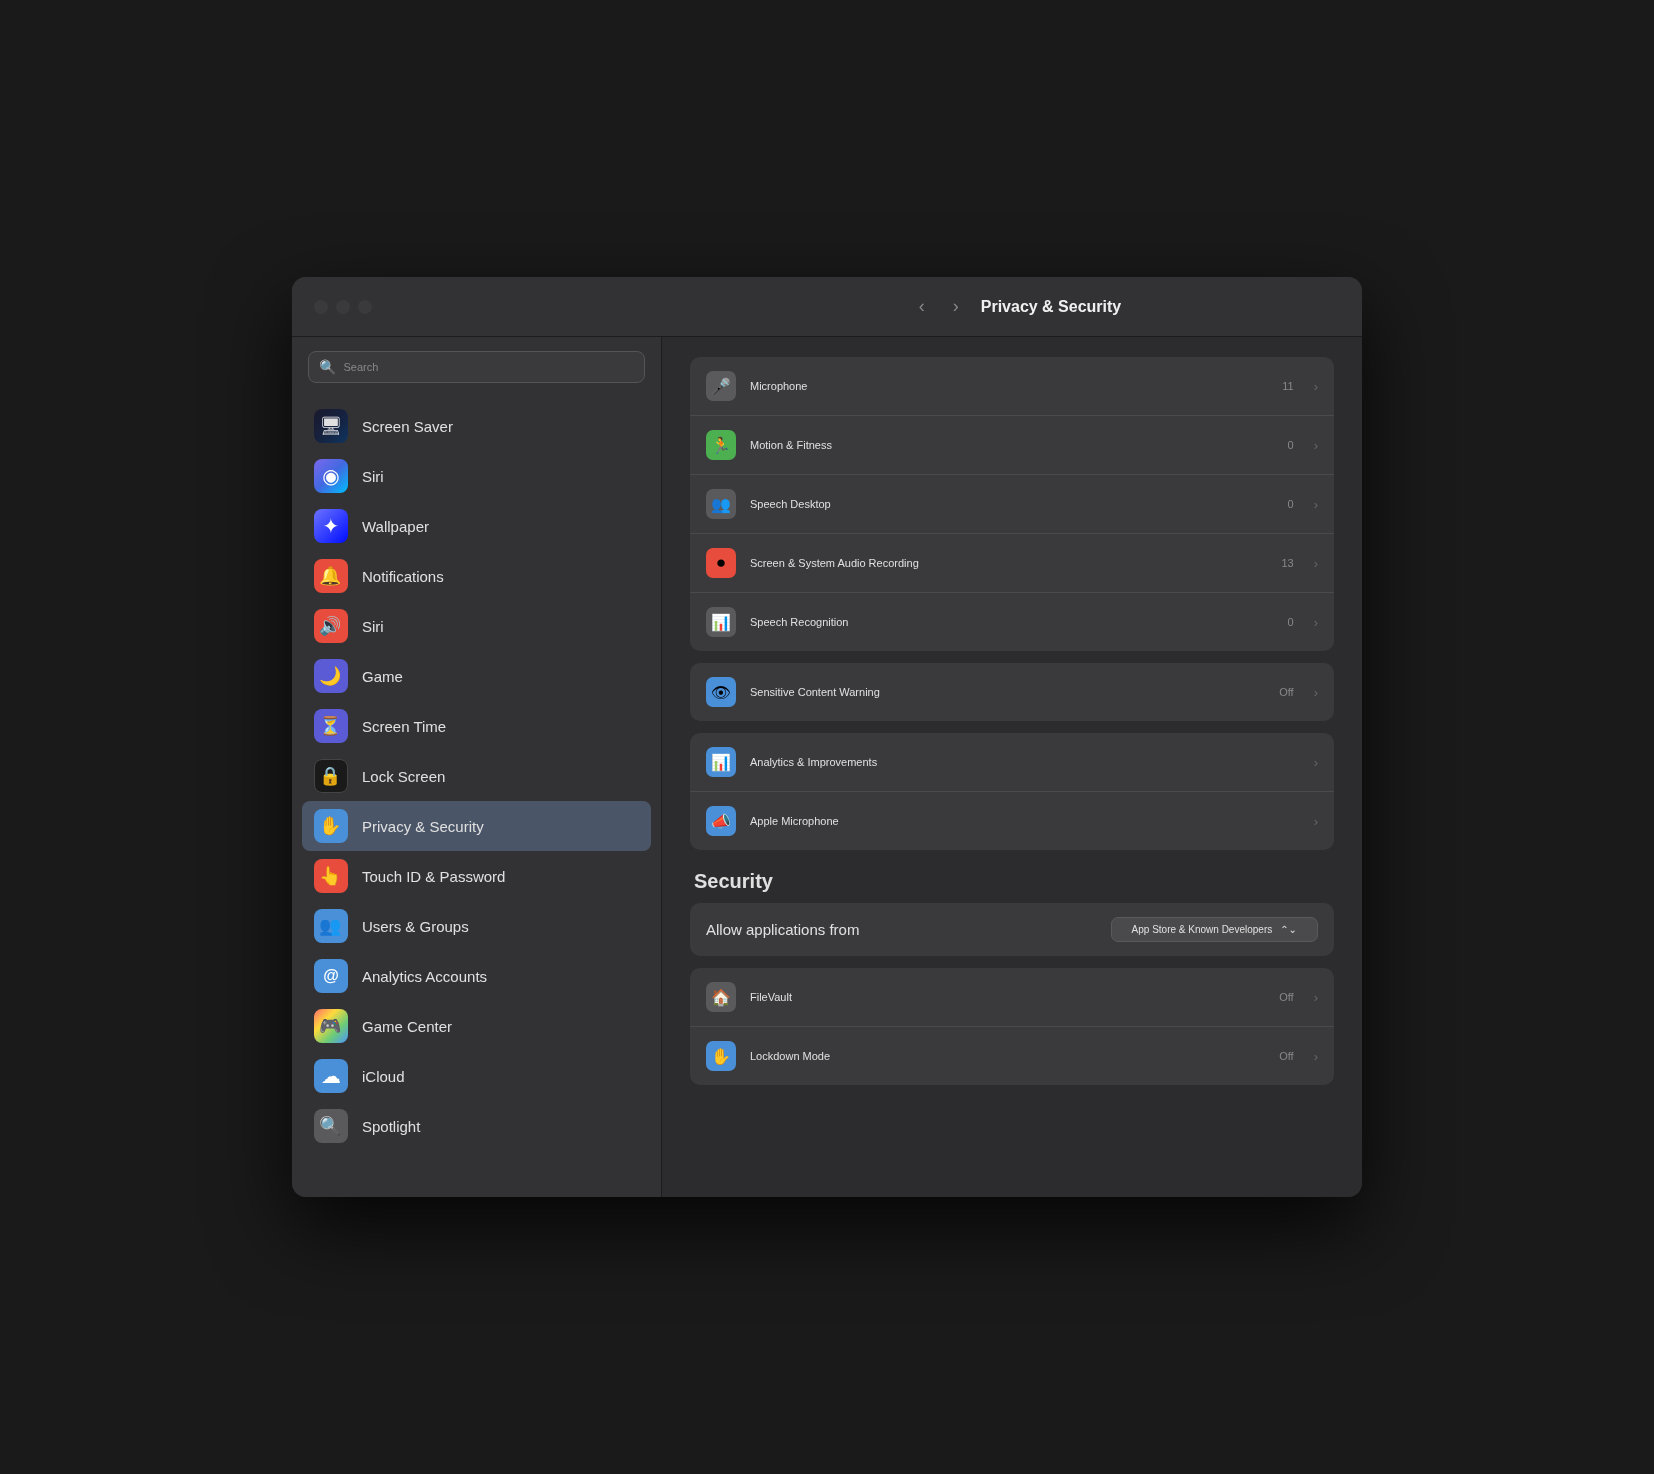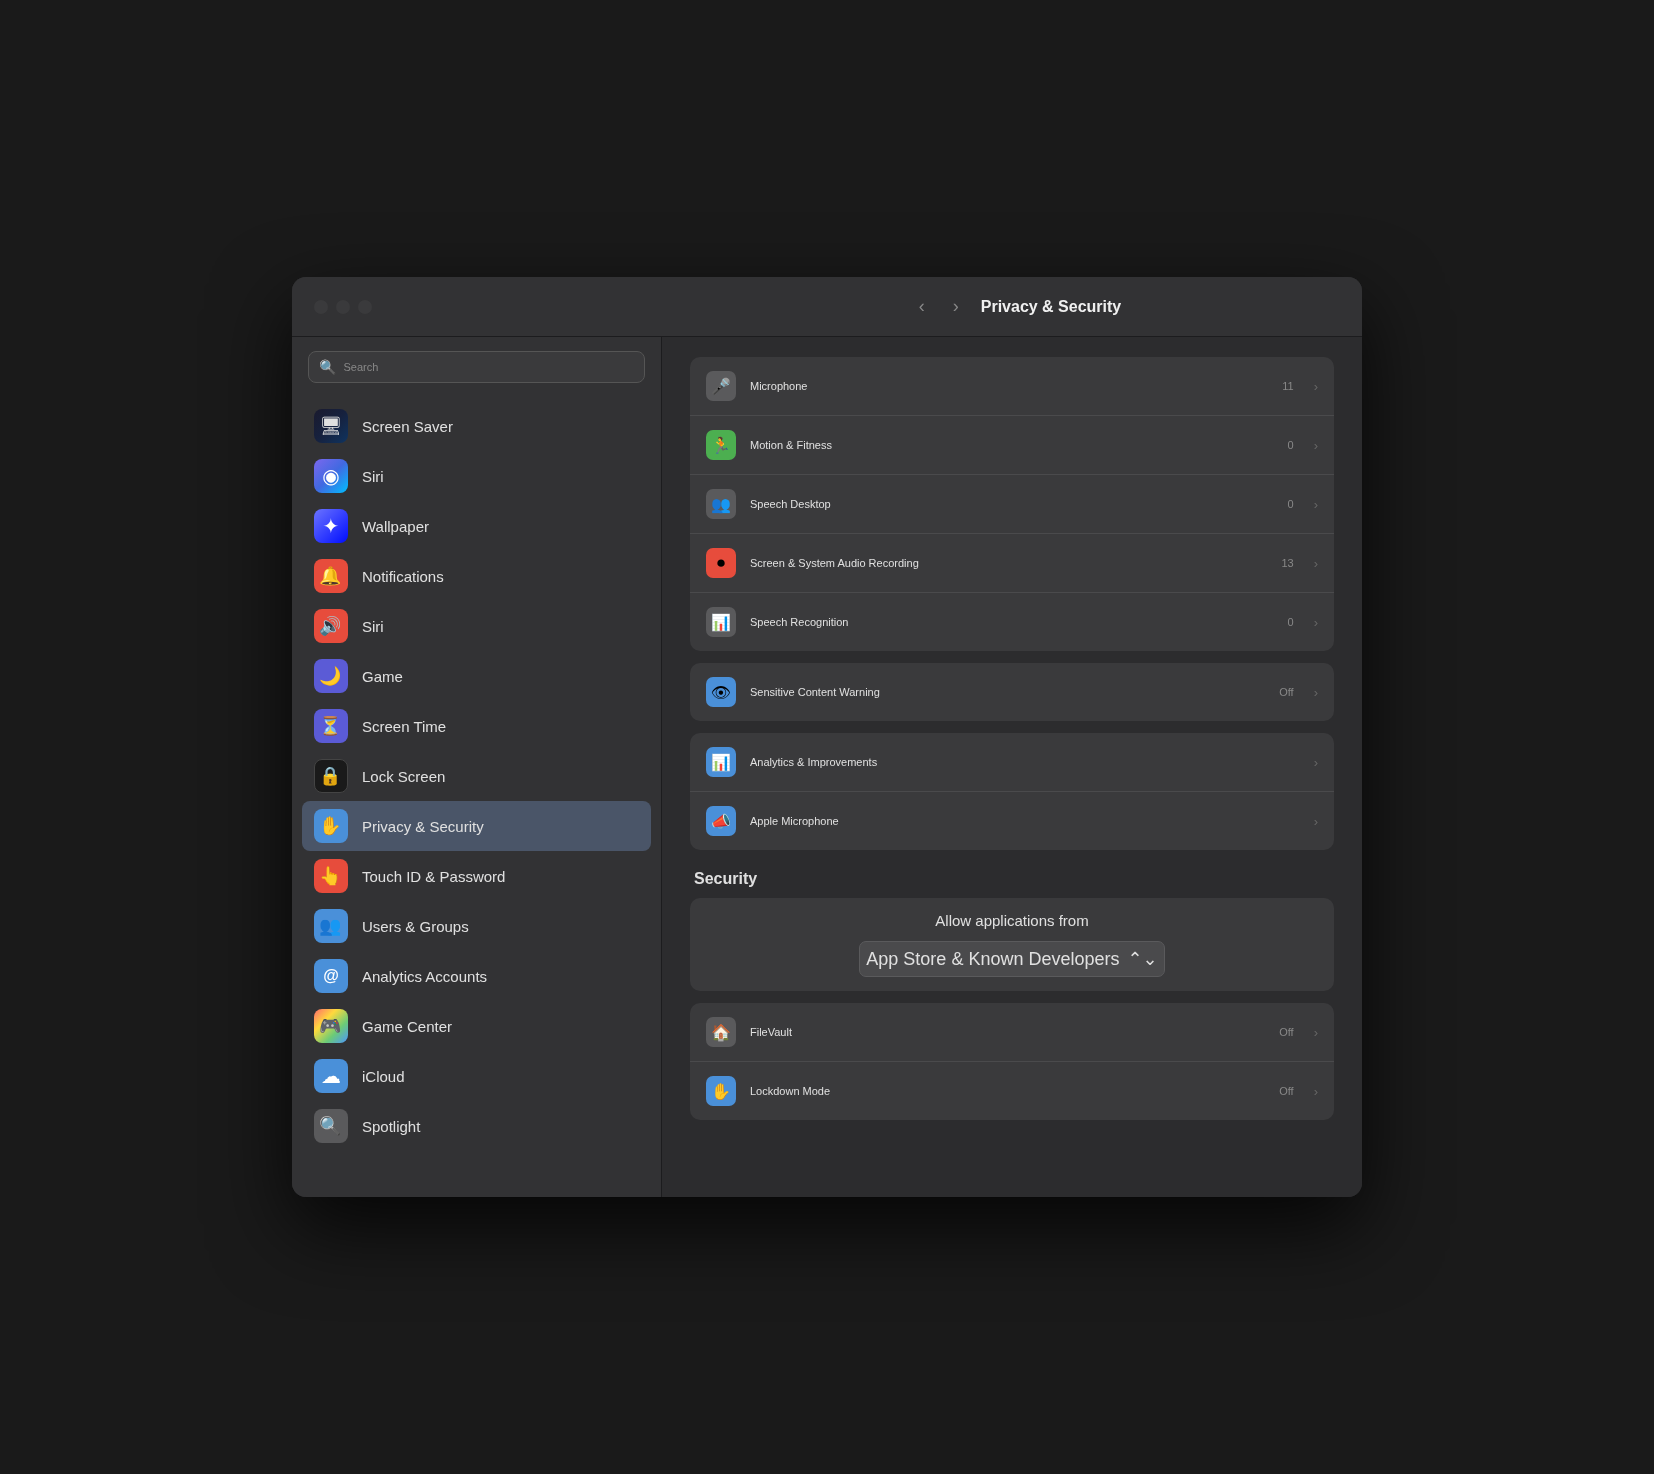--- a/index.html
+++ b/index.html
@@ -176,44 +176,43 @@
     .row-value {
       color: #888;
       font-size: 11px;
       margin-right: 6px;
     }
     .row-chevron {
       color: #666;
       font-size: 13px;
     }
     .section-title {
-      font-size: 16px;
+      font-size: 20px;
       font-weight: 600;
       color: #e0e0e0;
       margin: 20px 0 10px 4px;
     }
     .allow-apps-row {
       display: flex;
       align-items: center;
       padding: 14px 16px;
-      gap: 12px;
-      flex-direction: column;
+      gap: 22px;
     }
     .allow-label {
       flex: 1;
       color: #e0e0e0;
       font-size: 15px;
     }
     .dropdown-btn {
       background: #4a4a4c;
       border: 1px solid #5a5a5c;
       border-radius: 7px;
       color: #e0e0e0;
-      font-size: 18px;
-      padding: 6px 6px;
+      font-size: 10px;
+      padding: 6px 20px;
       cursor: pointer;
       display: flex;
       align-items: center;
       gap: 8px;
     }
     .screen-saver-icon {
       background: linear-gradient(135deg, #1a1a2e 0%, #16213e 50%, #0f3460 100%);
     }
     .siri-icon {
       background: linear-gradient(135deg, #7B68EE, #4169E1, #00BFFF);

